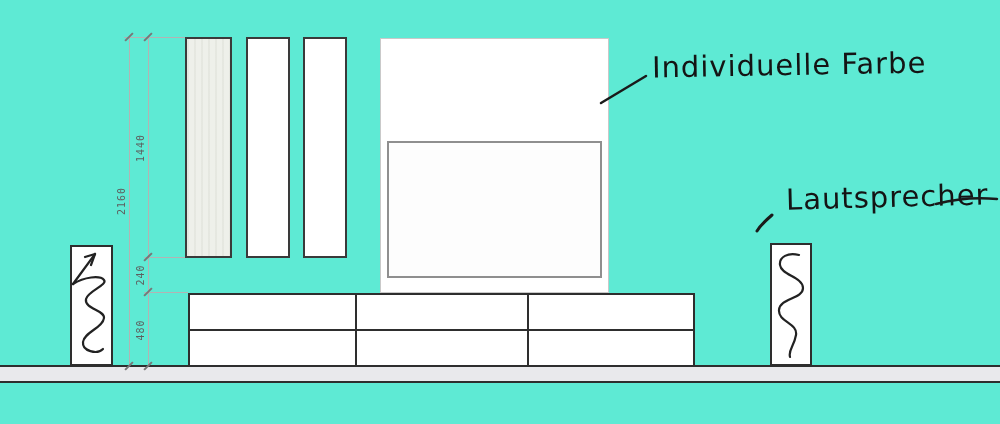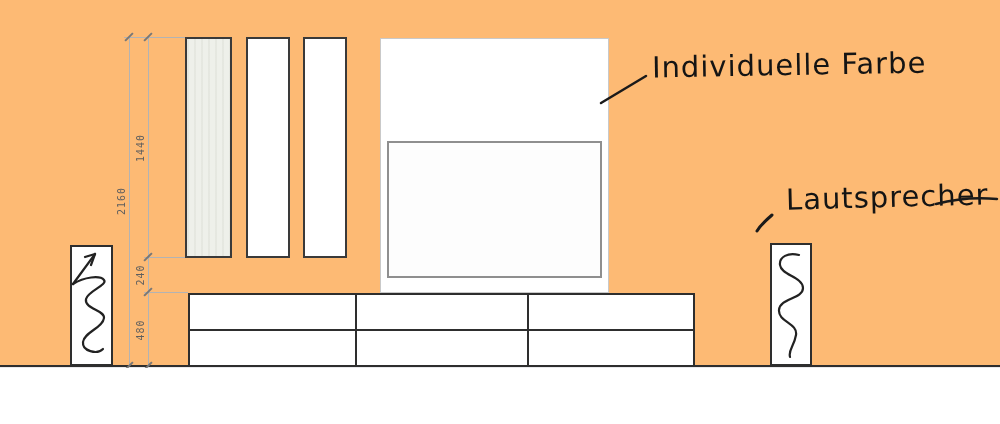--- a/index.html
+++ b/index.html
@@ -1,17 +1,17 @@
 <!DOCTYPE html>
 <html><head>
 <meta charset="utf-8">
 <style>
   html,body{margin:0;padding:0;background:#ffffff;}
   #stage{
-    position:relative;width:1000px;height:368px;background:#fdba74;overflow:hidden;
+    position:relative;width:1000px;height:424px;background:#5eead4;overflow:hidden;
     font-family:"DejaVu Sans",sans-serif;
   }
   .abs{position:absolute;box-sizing:border-box;}
 
   
   .furn{border:2px solid #2e2e2e;background:#ffffff;}
   .panel{border:2px solid #3a3a3a;background:#ffffff;}
   .panel.striped{
     background:
       repeating-linear-gradient(90deg, rgba(90,95,70,.06) 0 2px, rgba(0,0,0,0) 2px 7px),

